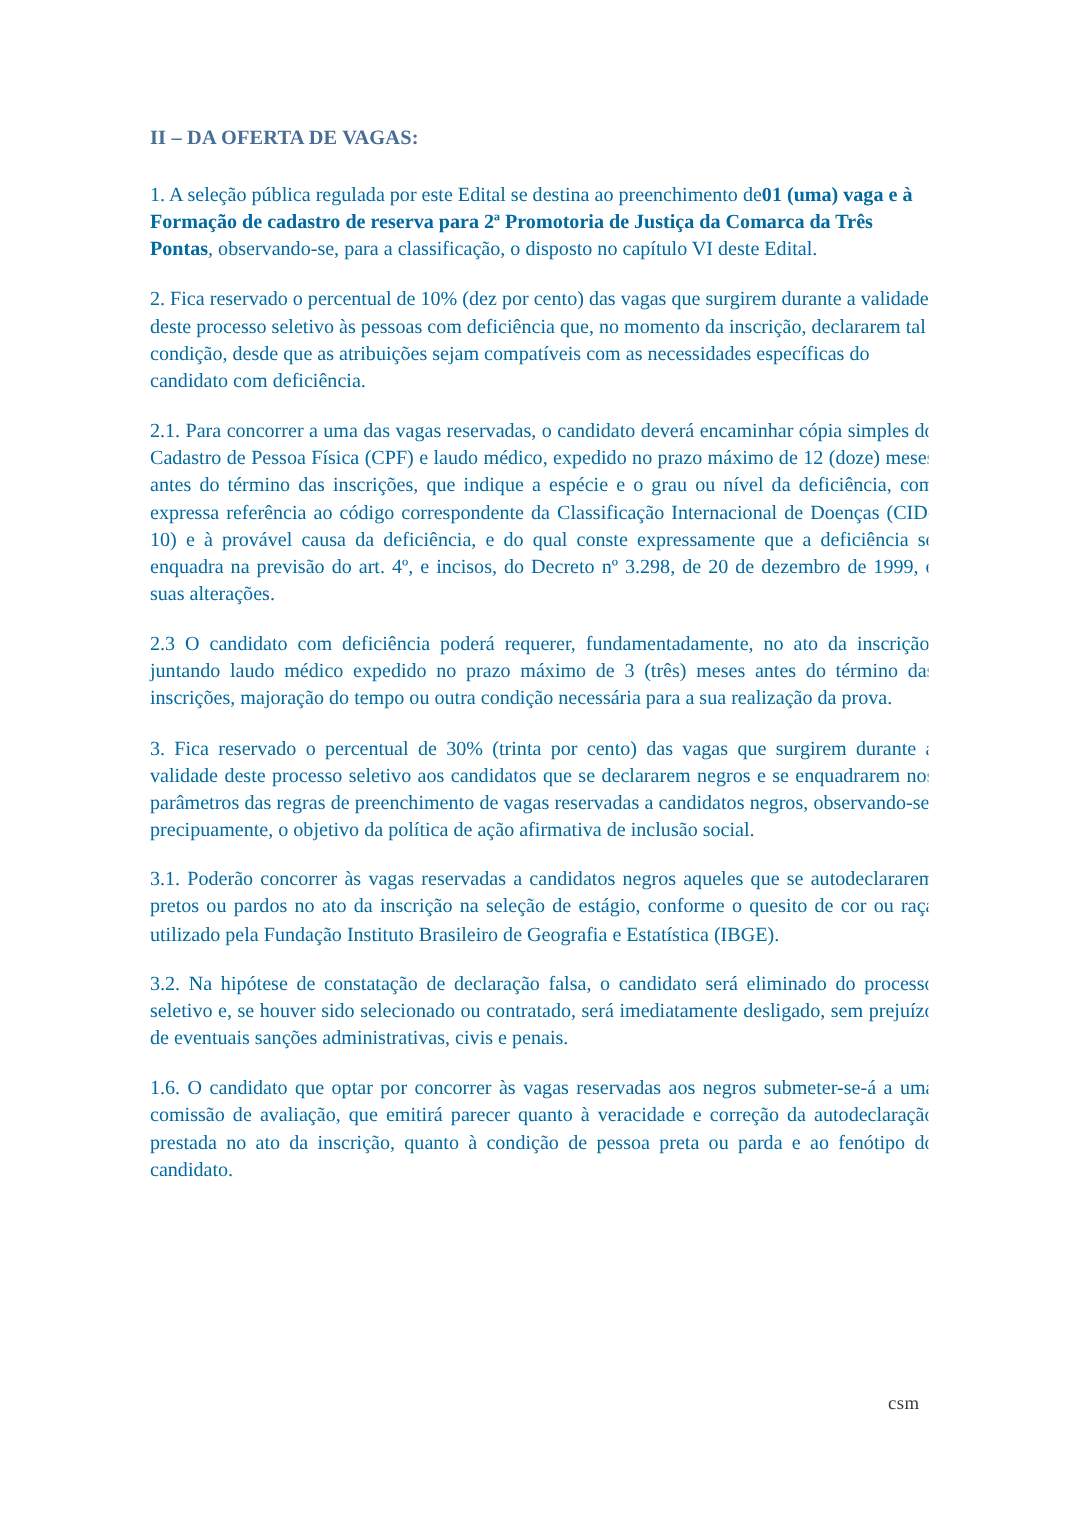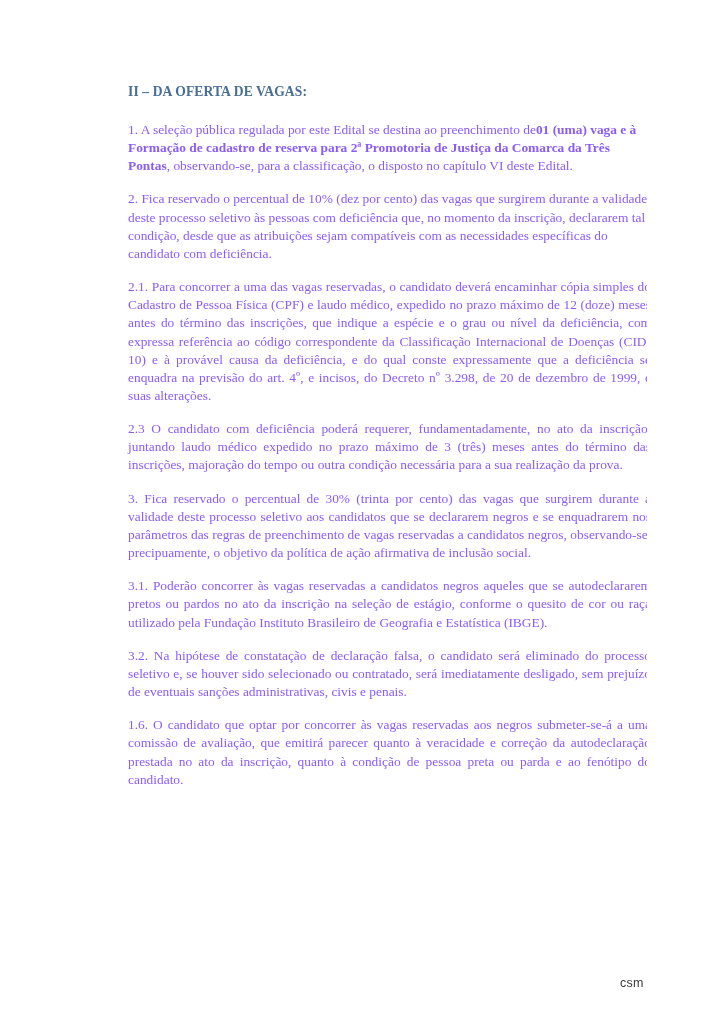--- a/index.html
+++ b/index.html
@@ -7,58 +7,57 @@
     padding: 0;
     background: #ffffff;
   }
   .page {
     position: relative;
     width: 619px;
     height: 1024px;
     background: #ffffff;
     overflow: hidden;
     box-sizing: border-box;
-    margin-left: 28px;
   }
   .content {
     position: absolute;
     left: 100px;
     top: 84px;
     width: 523px;
   }
   .section-heading {
     font-family: "Liberation Serif", "DejaVu Serif", serif;
     font-size: 13.6px;
     font-weight: 700;
     color: #4a6d96;
     letter-spacing: 0.1px;
     margin: 0 0 20px 0;
     line-height: 1.25;
   }
   p.para {
     font-family: "Liberation Serif", "DejaVu Serif", serif;
     font-size: 13.4px;
-    color: #8b5cf6;
+    color: #0369a1;
     line-height: 1.355;
     margin: 0 0 15px 0;
     text-align: justify;
     text-justify: inter-word;
     hyphens: none;
   }
   p.para.left {
     text-align: left;
   }
   p.para b, p.para strong {
     font-weight: 700;
   }
   .footer-mark {
     position: absolute;
     left: 592px;
-    top: 976px;
-    font-family: Liberation Sans, sans-serif;
+    top: 928px;
+    font-family: Liberation Serif, serif;
     font-size: 12.5px;
     color: #3b3b3b;
     letter-spacing: 0.3px;
   }
 </style>
 </head>
 <body>
 
 <div class="page">
 

